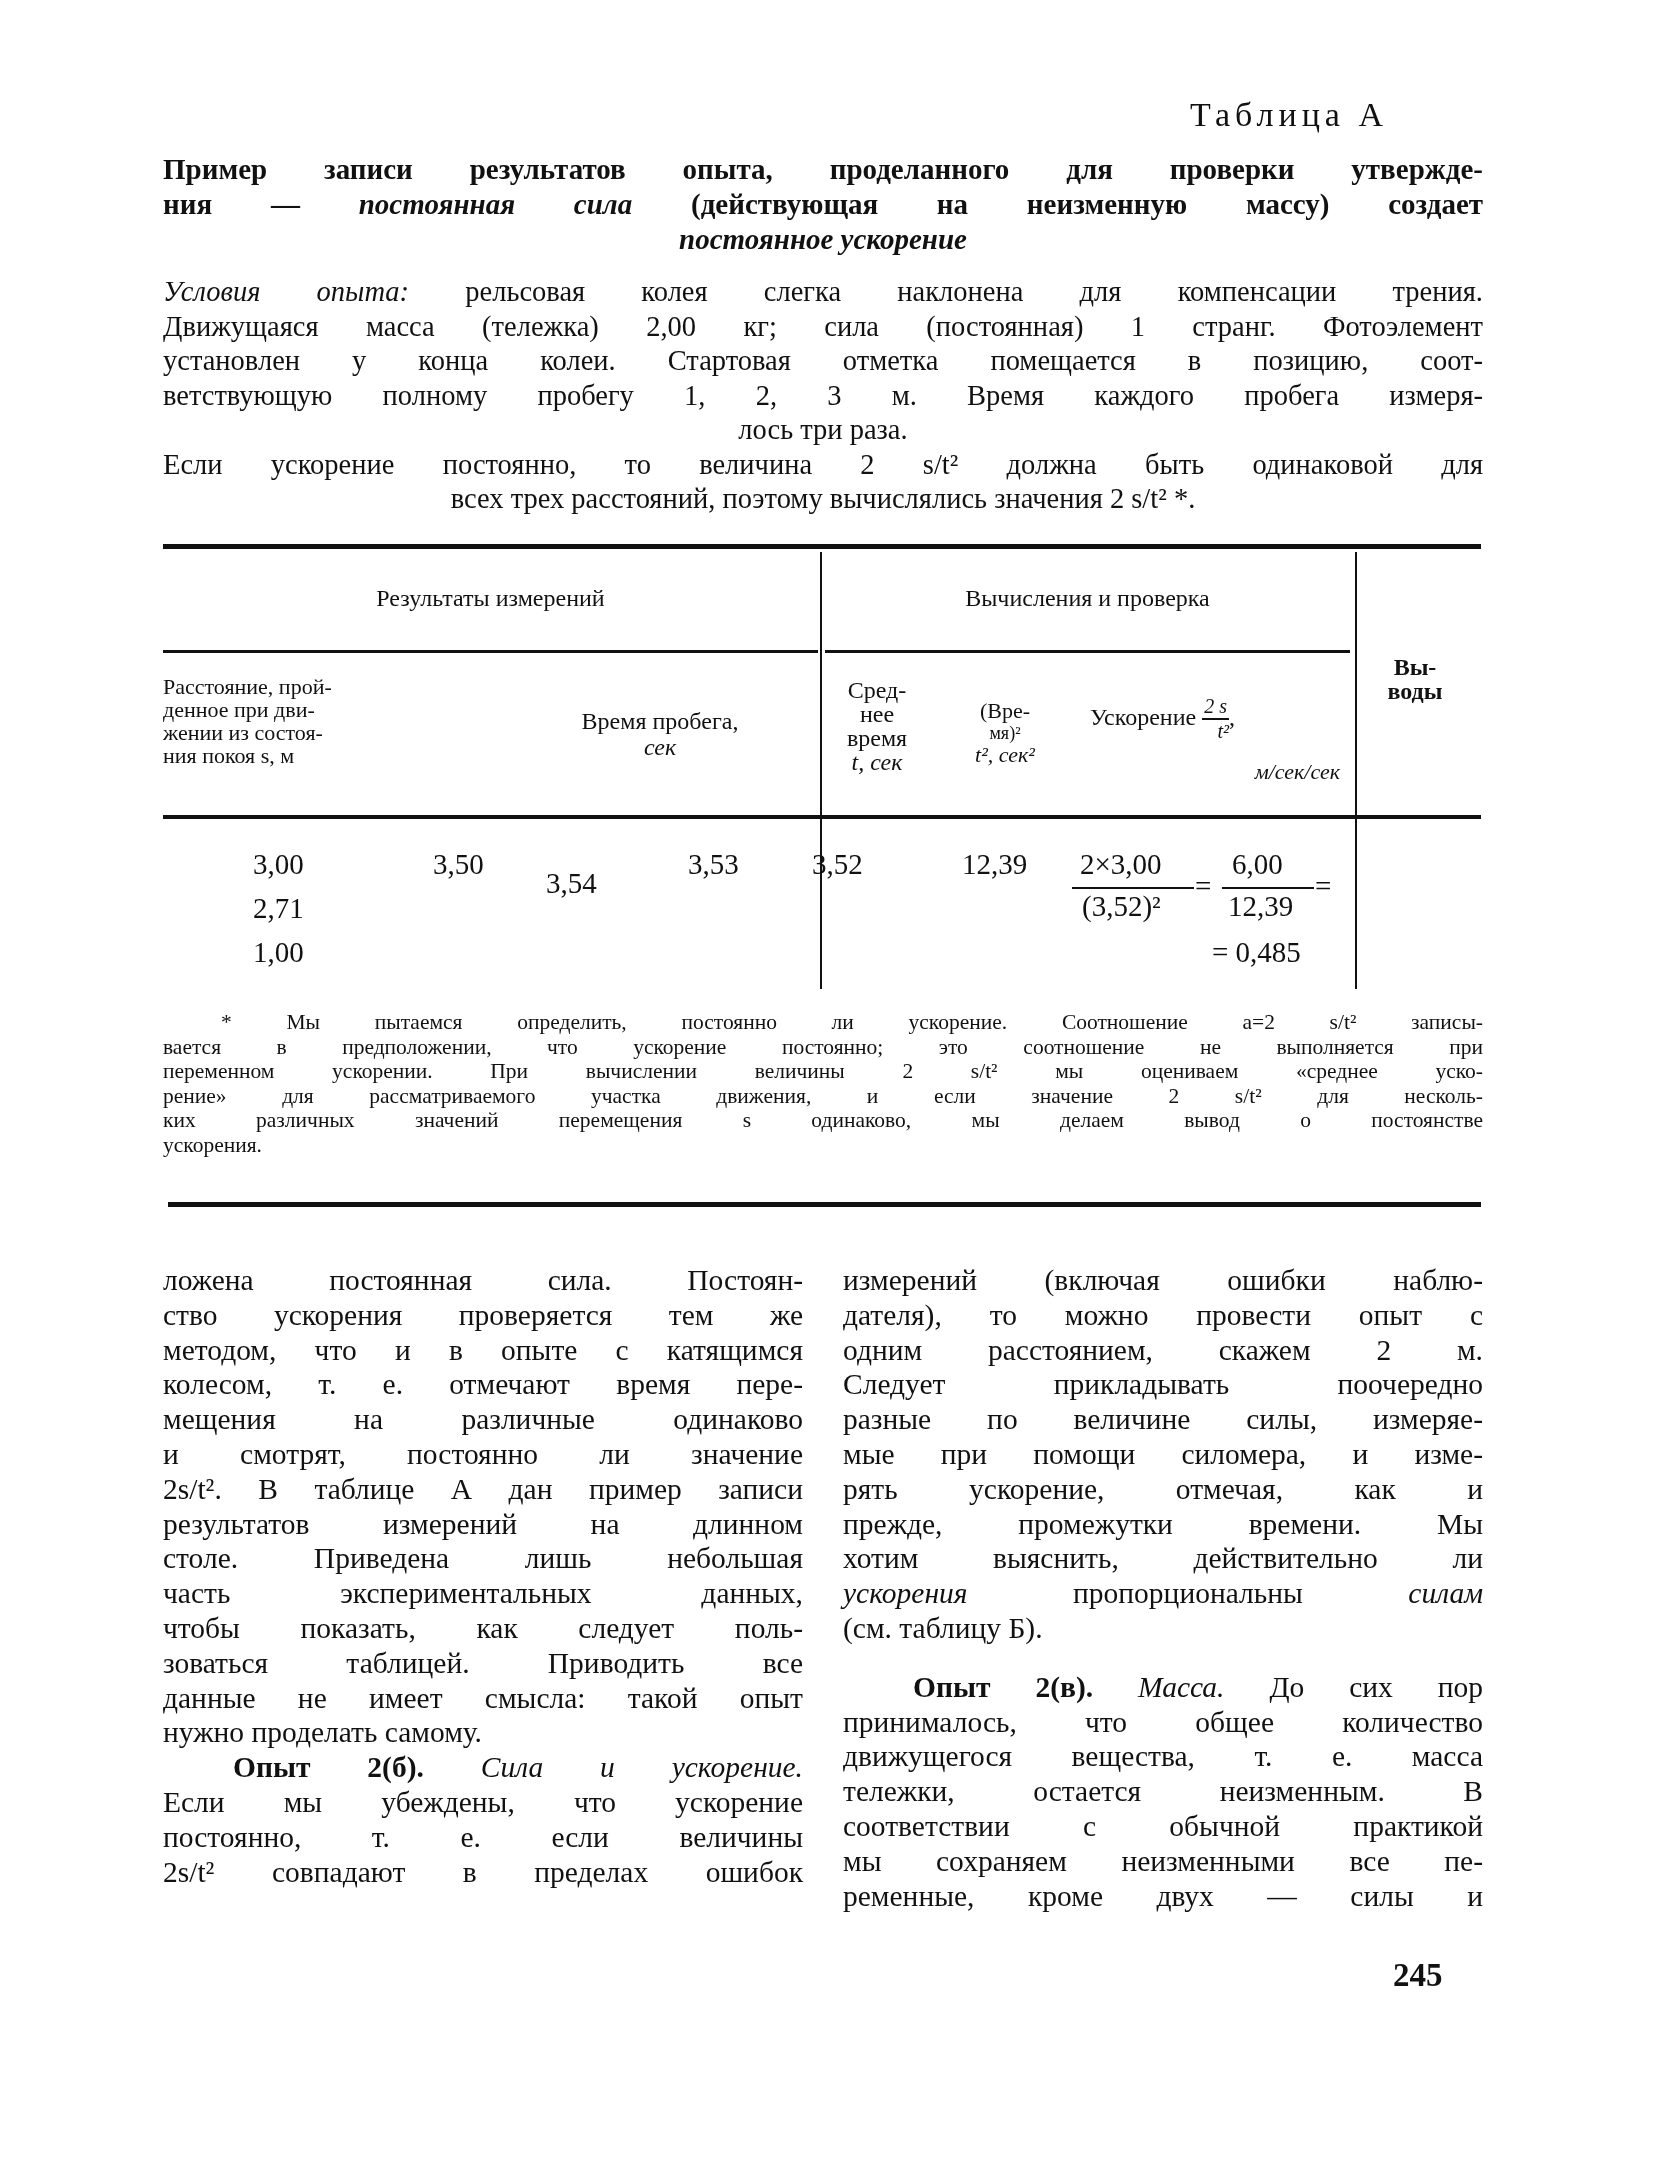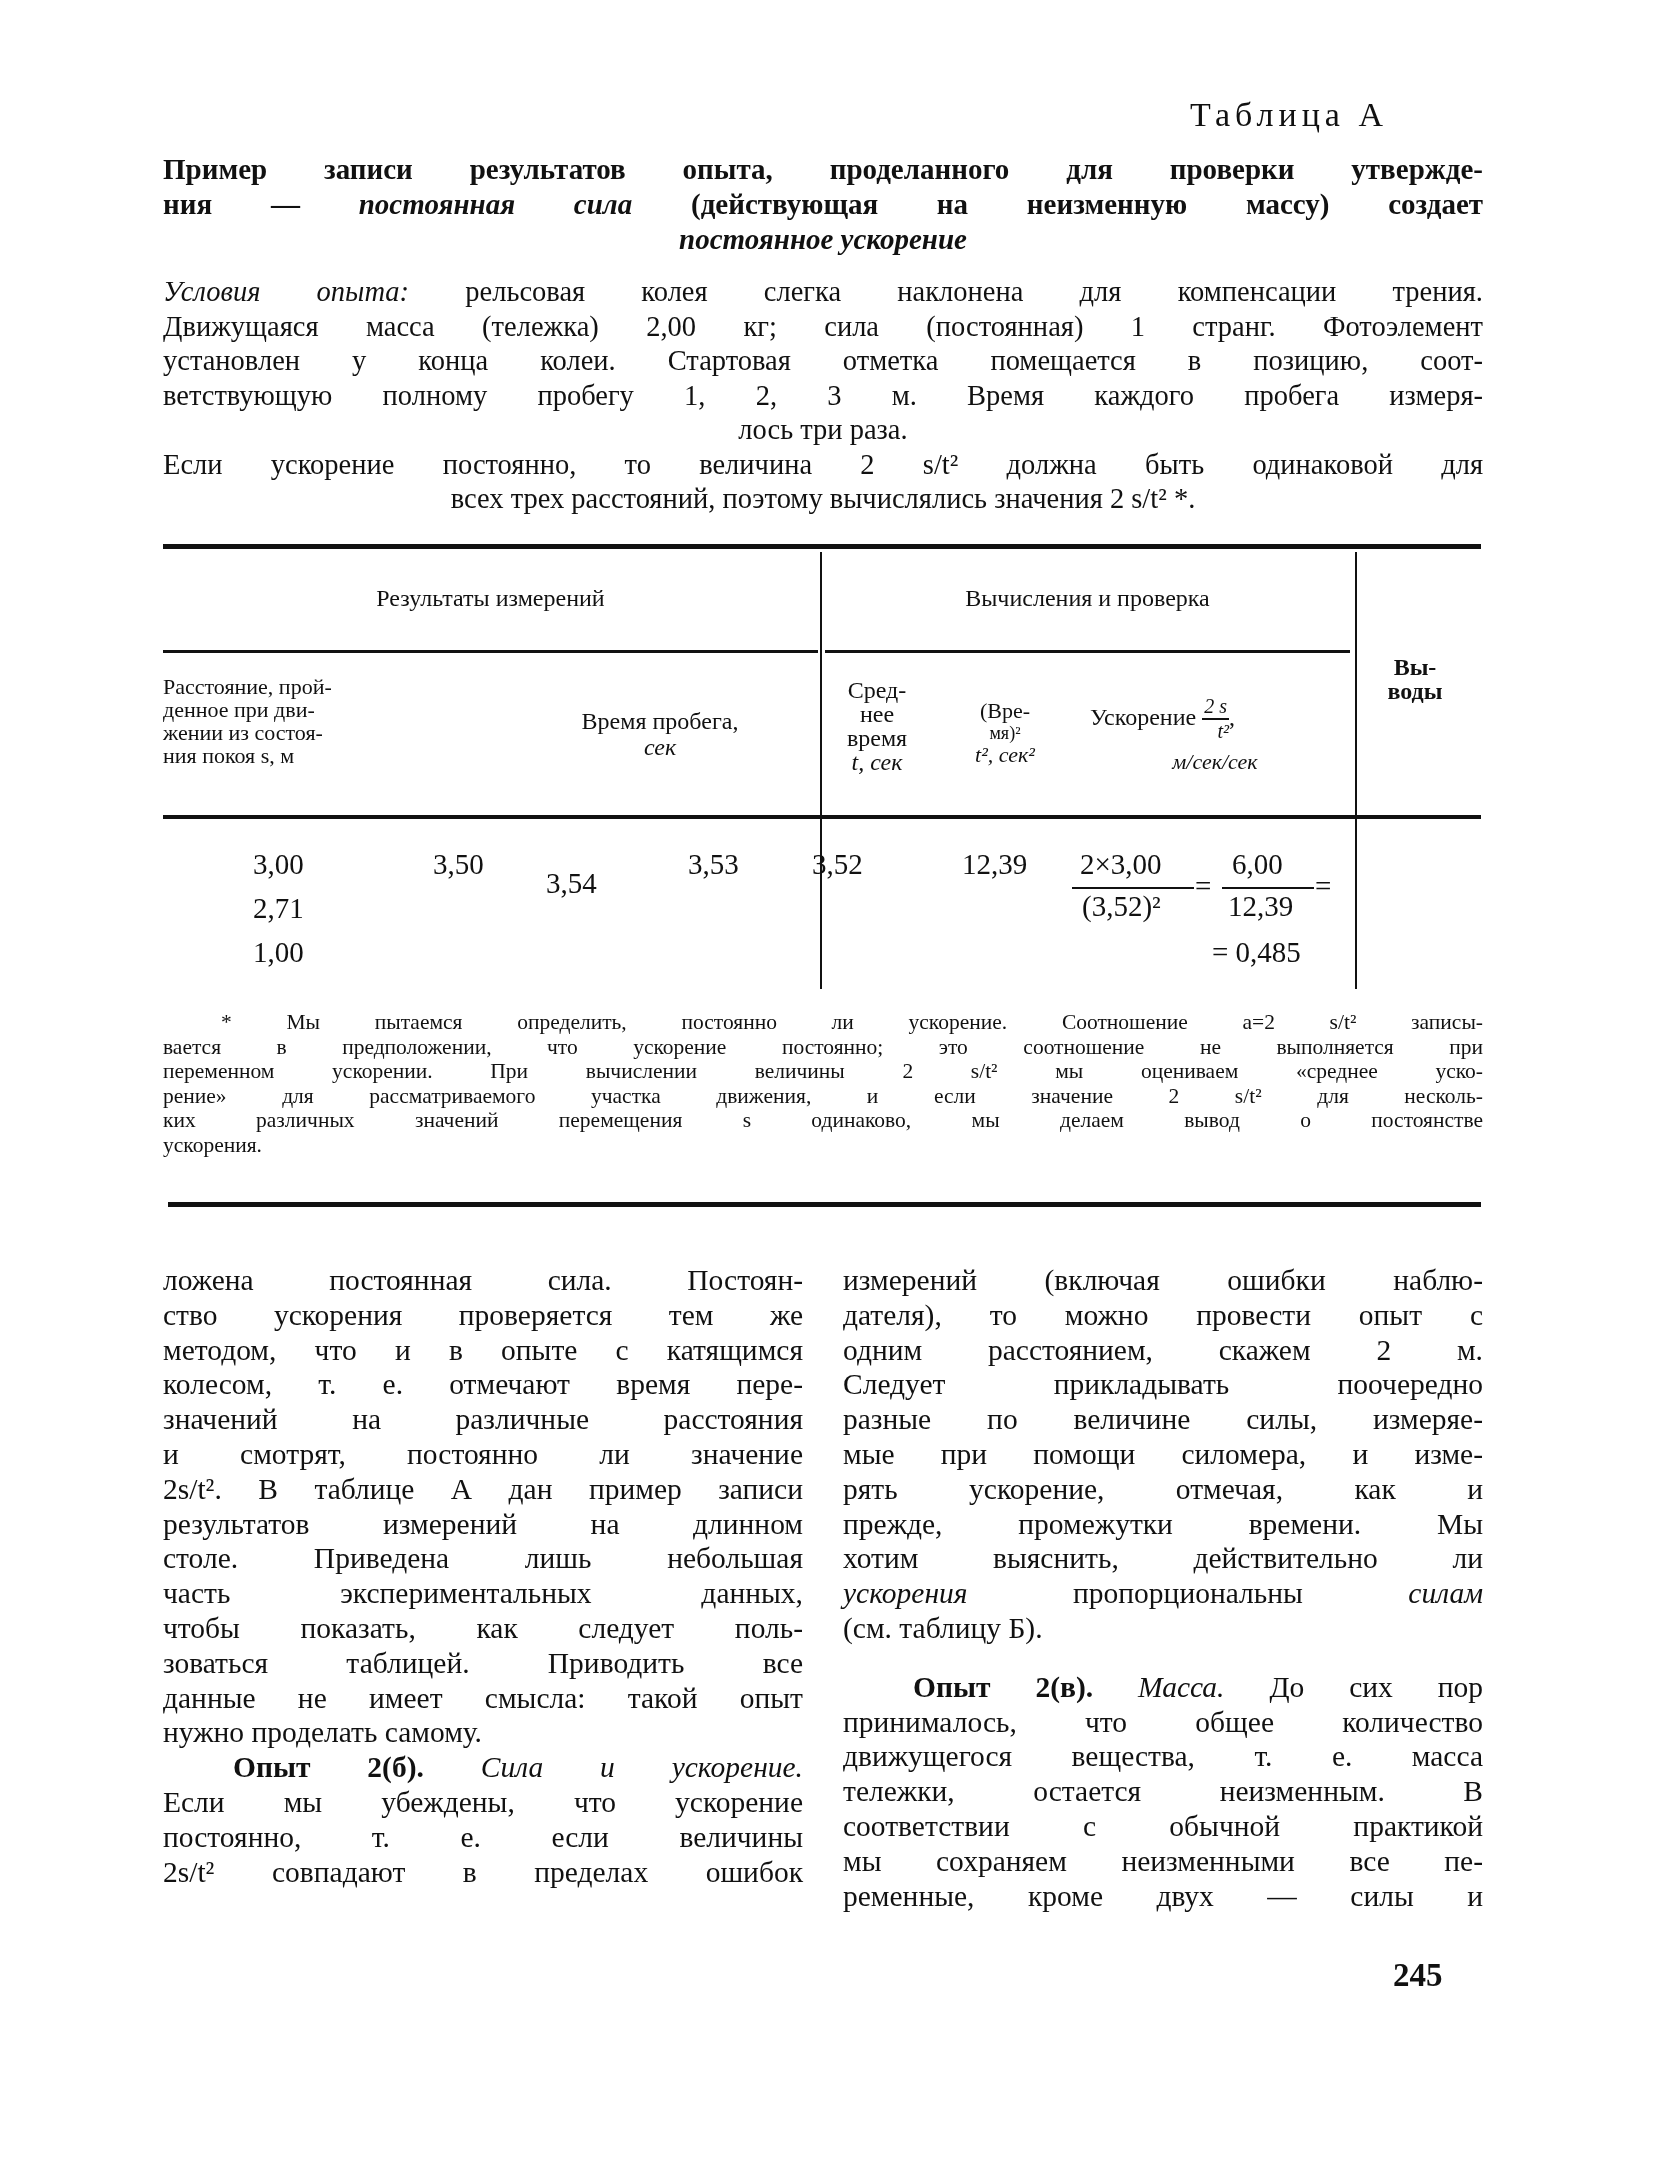--- a/index.html
+++ b/index.html
@@ -93,21 +93,21 @@
   <div>(Вре-</div>
   <div style="font-size:18px;">мя)²</div>
   <div style="font-style:italic;">t², сек²</div>
 </div>
 <div class="abs" style="left:1090px; top:695px; width:250px; font-size:24px;">
   <span>Ускорение</span>
   <span class="frac" style="font-size:20px; font-style:italic;">
     <span class="top">2 s</span>
     <span class="bot">t²</span>
   </span>,
-  <div style="text-align:center; font-style:italic; font-size:22px; margin-top:6px;">м/сек/сек</div>
+  <div style="text-align:right; font-style:italic; font-size:22px; margin-top:16px;">м/сек/сек</div>
 </div>
 <div class="abs" style="left:1365px; top:655px; width:100px; text-align:center; font-size:24px; font-weight:bold; line-height:24px;">
   <div>Вы-</div>
   <div>воды</div>
 </div>
 
 <div class="abs num" style="left:253px; top:848px;">3,00</div>
 <div class="abs num" style="left:253px; top:892px;">2,71</div>
 <div class="abs num" style="left:253px; top:936px;">1,00</div>
 <div class="abs num" style="left:433px; top:848px;">3,50</div>
@@ -135,21 +135,21 @@
   <span class="last">ускорения.</span>
 </div>
 
 <div class="abs rule" style="left:168px; top:1202px; width:1313px; height:5px;"></div>
 
 <div class="abs col" style="left:163px; top:1263px; width:640px;">
   <span class="line">ложена постоянная сила. Постоян-</span>
   <span class="line">ство ускорения проверяется тем же</span>
   <span class="line">методом, что и в опыте с катящимся</span>
   <span class="line">колесом, т. е. отмечают время пере-</span>
-  <span class="line">значений на различные расстояния</span>
+  <span class="line">мещения на различные одинаково</span>
   <span class="line">и смотрят, постоянно ли значение</span>
   <span class="line">2s/t². В таблице А дан пример записи</span>
   <span class="line">результатов измерений на длинном</span>
   <span class="line">столе. Приведена лишь небольшая</span>
   <span class="line">часть экспериментальных данных,</span>
   <span class="line">чтобы показать, как следует поль-</span>
   <span class="line">зоваться таблицей. Приводить все</span>
   <span class="line">данные не имеет смысла: такой опыт</span>
   <span class="last">нужно проделать самому.</span>
   <span class="line indent" style="">

